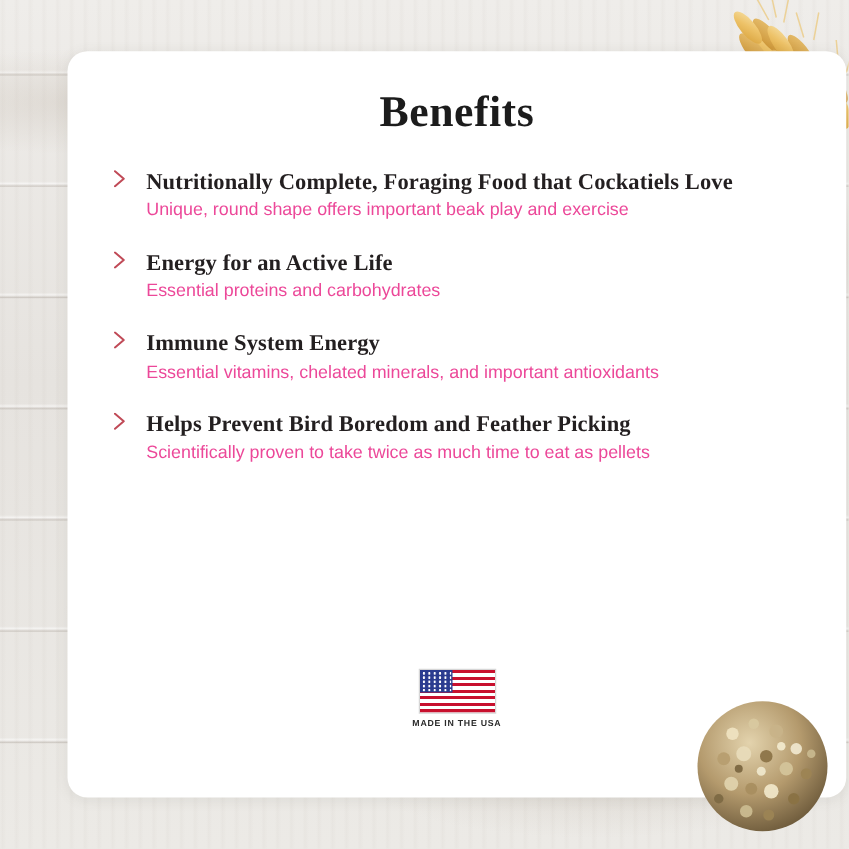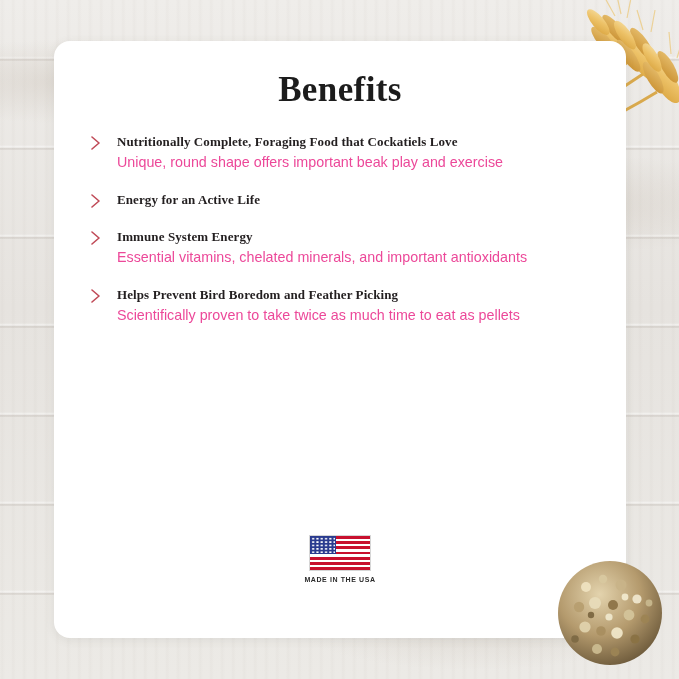--- a/index.html
+++ b/index.html
@@ -47,21 +47,21 @@
       radial-gradient(ellipse 220px 55px at 30% 72%, rgba(200,190,178,0.32), rgba(0,0,0,0) 70%),
       radial-gradient(ellipse 260px 65px at 70% 92%, rgba(196,186,174,0.30), rgba(0,0,0,0) 70%);
     pointer-events:none;
   }
 
   
   #card {
     position: absolute;
     left: 54px;
     top: 41px;
-    width: 572px;
+    width: 623px;
     height: 597px;
     background: #ffffff;
     border-radius: 16px;
     box-shadow: 0 2px 10px rgba(90,85,80,0.10);
   }
 
   #title {
     margin: 0;
     padding-top: 29px;
     text-align: center;
@@ -91,21 +91,21 @@
     width: 12px;
     height: 14px;
     color: #c04a57;
     line-height: 1;
   }
   .chevron-icon svg { display:block; }
 
   .benefit-heading {
     font-family: "Liberation Serif", serif;
     font-weight: bold;
-    font-size: 13px;
+    font-size: 18px;
     line-height: 1.30;
     color: #231f20;
     margin: 0 12px 2px 0;
     letter-spacing: 0.1px;
   }
   .benefit-sub {
     font-family: "Liberation Sans", sans-serif;
     font-size: 14.3px;
     line-height: 1.35;
     color: #ec4899;
@@ -251,20 +251,21 @@
         <p class="benefit-sub">Unique, round shape offers important beak play and exercise</p>
       </li>
 
       <li class="benefit-item">
         <span class="chevron-icon">
           <svg width="12" height="14" viewBox="0 0 12 14">
               <path d="M2 1 L9 7 L2 13" fill="none" stroke="currentColor" stroke-width="1.6" stroke-linecap="round" stroke-linejoin="round"></path>
             </svg>
         </span>
         <p class="benefit-heading">Energy for an Active Life</p>
+        <p class="benefit-sub">Essential proteins and carbohydrates</p>
       </li>
 
       <li class="benefit-item">
         <span class="chevron-icon">
           <svg width="12" height="14" viewBox="0 0 12 14">
               <path d="M2 1 L9 7 L2 13" fill="none" stroke="currentColor" stroke-width="1.6" stroke-linecap="round" stroke-linejoin="round"></path>
             </svg>
         </span>
         <p class="benefit-heading">Immune System Energy</p>
         <p class="benefit-sub">Essential vitamins, chelated minerals, and important antioxidants</p>

